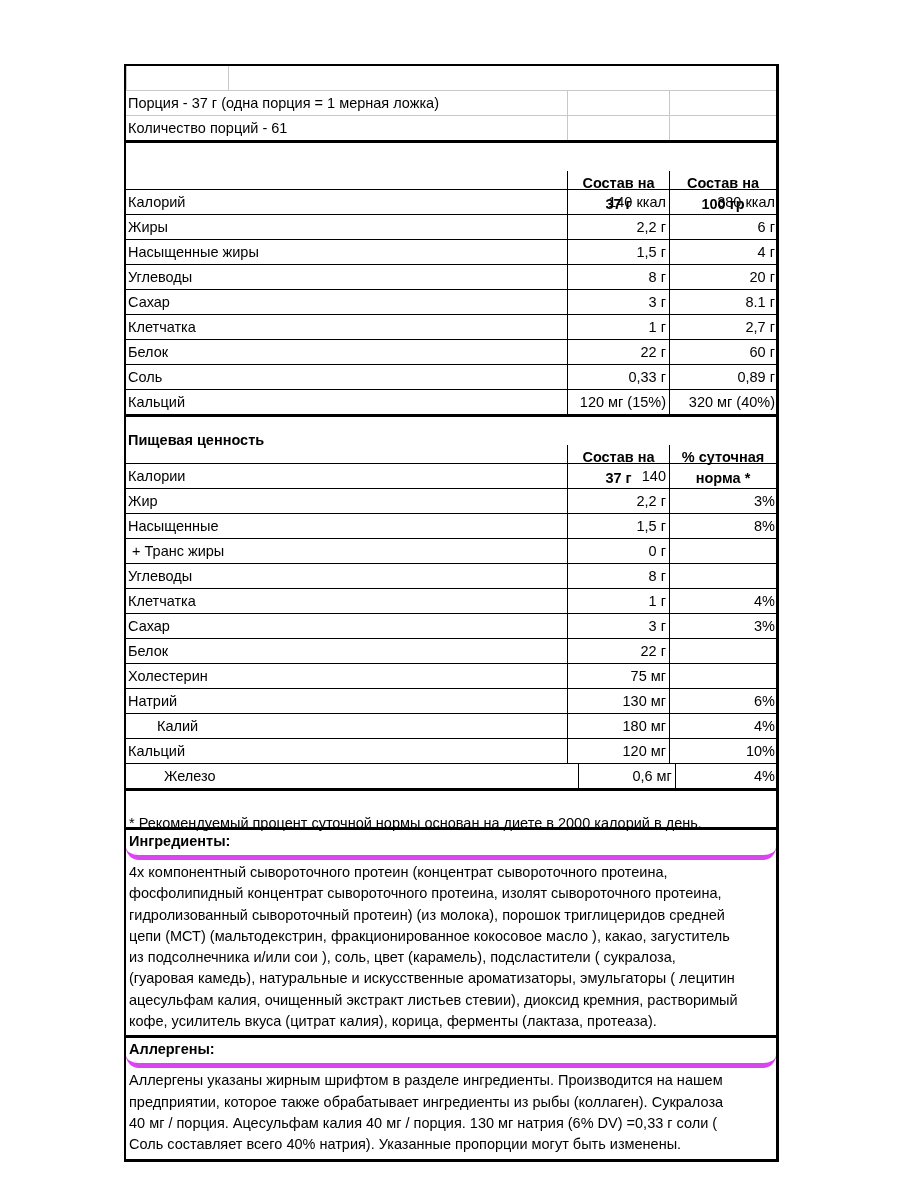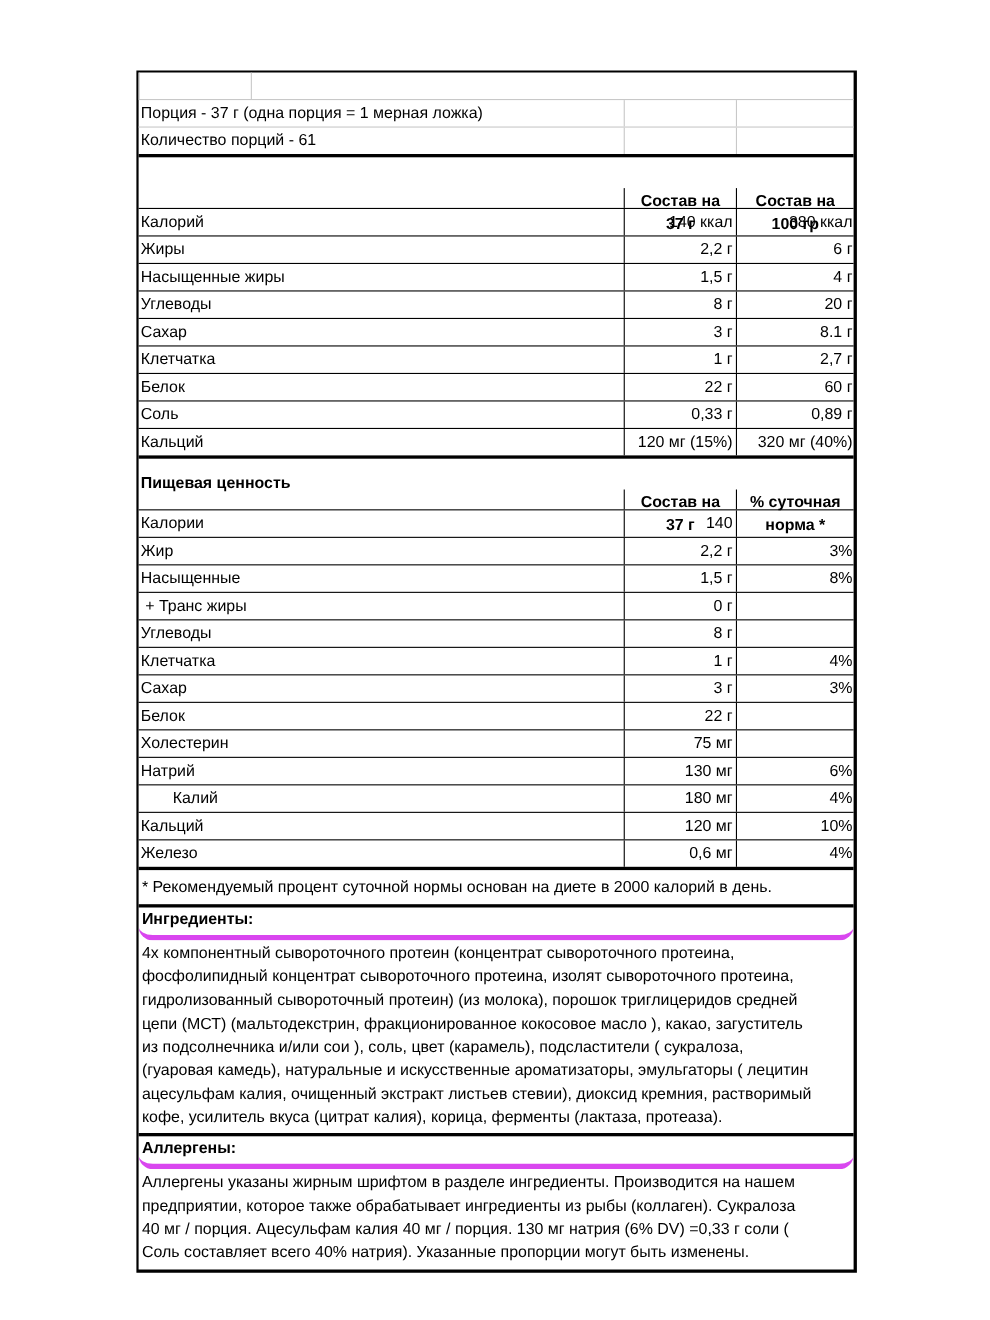--- a/index.html
+++ b/index.html
@@ -9,21 +9,21 @@
   .row.light { border-bottom:1px solid #c8c8c8; }
   .row.thick-bottom { border-bottom:3px solid #000; }
   .c0 { width:441px; padding-left:2px; box-sizing:border-box; white-space:nowrap; overflow:hidden; }
   .c1 { width:102px; border-left:1px solid #000; box-sizing:border-box; text-align:right; padding-right:3px; white-space:nowrap; }
   .c2 { width:107px; border-left:1px solid #000; box-sizing:border-box; text-align:right; padding-right:1px; white-space:nowrap; }
   .row.light .c1, .row.light .c2 { border-left-color:#c8c8c8; }
   .title { font-weight:bold; font-size:19px; }
   .hdr { height:47px; }
   .hdr .c1, .hdr .c2 { text-align:center; font-weight:bold; line-height:21px; padding-top:2px; padding-right:0;margin-top:28px; }
   .hdr .c0 { line-height:47px; font-weight:bold; }
-  .block { border-bottom:3px solid #000; font-size:14.5px; padding:2px 3px; box-sizing:border-box; }
+  .block { border-bottom:3px solid #000; font-size:14.5px; padding:18px 3px; box-sizing:border-box; }
   .footnote { height:34px; line-height:28px; }
   .label { height:25px; line-height:22px; font-weight:bold; border-bottom:5px solid #d946ef; padding-left:3px; font-size:14.5px;border-radius:13px; }
   .para { line-height:21.3px; padding:2px 3px 3px 3px; font-size:14.5px; }
   .para.last { border-bottom:none; }
 </style>
 </head>
 <body>
 
 <div class="sheet">
 
@@ -168,21 +168,21 @@
       <div class="row">
         <div class="c0" style="white-space: pre; padding-left: 31px;">Калий</div>
         <div class="c1" style="white-space: pre;">180 мг</div>
         <div class="c2" style="white-space: pre;">4%</div>
       </div>
       <div class="row">
         <div class="c0" style="white-space: pre;">Кальций</div>
         <div class="c1" style="white-space: pre;">120 мг</div>
         <div class="c2" style="white-space: pre;">10%</div>
       </div>
-      <div class="row thick-bottom" style="height: 27px;">
+      <div class="row thick-bottom" style="height: 27px; padding-left: 36px;">
         <div class="c0" style="white-space: pre;">Железо</div>
         <div class="c1" style="white-space: pre;">0,6 мг</div>
         <div class="c2" style="white-space: pre;">4%</div>
       </div>
     </div>
 
   <div class="block footnote">* Рекомендуемый процент суточной нормы основан на диете в 2000 калорий в день.</div>
 
   <div class="label">Ингредиенты:</div>
   <div class="block para" id="ingredients-text">

